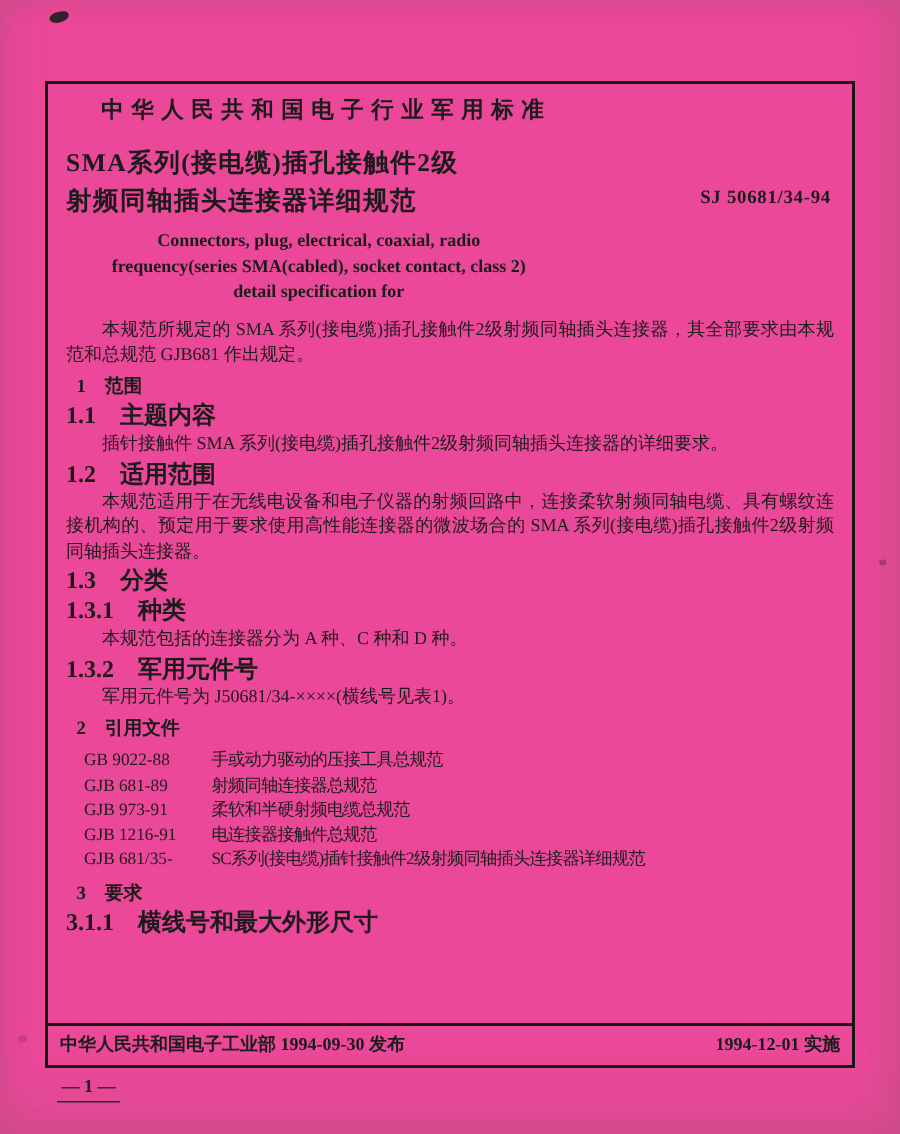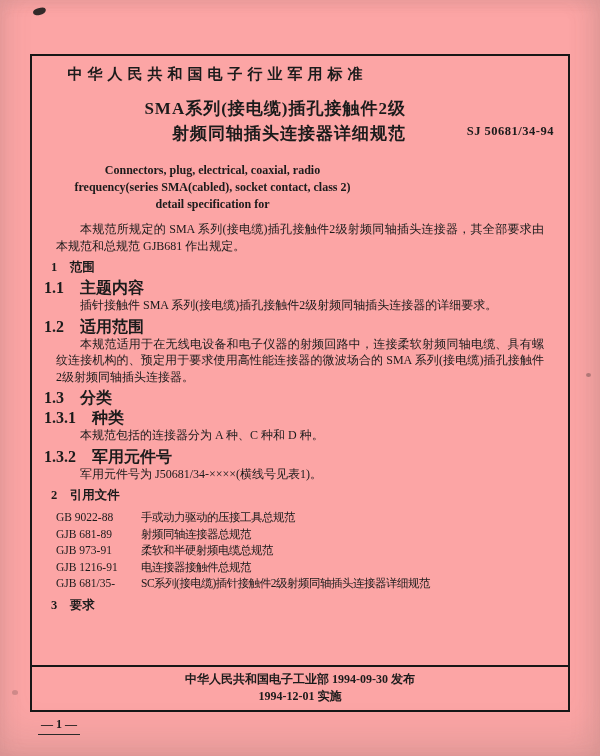--- a/index.html
+++ b/index.html
@@ -4,60 +4,60 @@
 <style>
   html, body { margin: 0; padding: 0; }
   body {
     width: 600px; height: 756px;
     font-family: "Liberation Serif", "DejaVu Serif", serif;
     color: #1b1b1b;
     background: #ffffff;
   }
   .scan {
     position: relative; width: 600px; height: 756px; overflow: hidden;
-    background: #fca5a5;
+    background: #ec4899;
     box-shadow:
       inset 0 -22px 34px rgba(100,98,92,.13),
       inset -12px 0 20px rgba(100,98,92,.09),
       inset 10px 0 16px rgba(100,98,92,.05),
       inset 0 6px 12px rgba(100,98,92,.04);
   }
   .frame {
     position: absolute; left: 30px; top: 54px; width: 540px; height: 658px;
     border: 2px solid #171717; box-sizing: border-box;
     padding: 6px 12px 34px; overflow: hidden;
   }
   .std-header {
     text-align: center; font-weight: bold; font-size: 15px;
     letter-spacing: 5px; line-height: 20px;
     margin: 2px 165px 12px 0; white-space: nowrap;
   }
-  .title-block { position: relative; margin: 0 150px 4px 0; text-align: right; }
+  .title-block { position: relative; margin: 0 150px 4px 0; text-align: left; }
   .title-line { font-size: 17px; font-weight: bold; line-height: 25px; letter-spacing: 1px; white-space: nowrap; }
   .std-no {
     position: absolute; right: -148px; top: 28px;
     font-size: 12.5px; font-weight: bold; letter-spacing: .5px; white-space: nowrap;
   }
   .en-title {
-    margin: 16px 175px 8px 0; text-align: center;
+    margin: 6px 175px 8px 0; text-align: center;
     font-weight: bold; font-size: 12px; line-height: 17px;
   }
-  .para { font-size: 12px; line-height: 16.5px; margin: 2px 12px; text-align: justify; }
+  .para { font-size: 12px; line-height: 16.5px; margin: 2px 0; text-align: justify; }
   .indent { text-indent: 2em; }
   .h1x { font-size: 12.5px; font-weight: bold; line-height: 15px; margin: 6px 7px 3px; }
   .h2x { font-size: 16px; font-weight: bold; line-height: 15px; margin: 5px 0 2px; }
   .refs { margin: 6px 0; }
   .ref-row { display: flex; font-size: 11.5px; line-height: 16.5px; }
   .ref-no { flex: 0 0 97px; padding-left: 12px; box-sizing: border-box; white-space: nowrap; }
   .ref-title { letter-spacing: -0.5px; white-space: nowrap; }
   .footer {
     position: absolute; left: 0; right: 0; bottom: 0;
     border-top: 2px solid #171717;
     display: flex; justify-content: space-between; align-items: center;
-    padding: 4px 8px 5px; font-weight: bold; font-size: 12px; white-space: nowrap; flex-direction: column;
+    padding: 4px 8px 5px; font-weight: bold; font-size: 12px; white-space: nowrap;
   }
   .page-no {
     position: absolute; left: 38px; top: 717px;
     font-size: 12px; font-weight: bold;
     border-bottom: 1.5px solid #2a2a2a; padding: 0 3px 2px;
   }
   .speck { position: absolute; background: #1d1d1d; }
   .speck-a { left: 33px; top: 8px; width: 13px; height: 7px; border-radius: 50% 40% 60% 50%; transform: rotate(-12deg); opacity: .9; }
   .speck-b { left: 586px; top: 373px; width: 5px; height: 4px; border-radius: 50%; opacity: .3; }
   .speck-c { left: 12px; top: 690px; width: 6px; height: 5px; border-radius: 50%; opacity: .18; }
@@ -123,20 +123,21 @@
         <span class="ref-no">GJB 1216-91</span>
         <span class="ref-title">电连接器接触件总规范</span>
       </div>
       <div class="ref-row">
         <span class="ref-no">GJB 681/35-</span>
         <span class="ref-title">SC系列(接电缆)插针接触件2级射频同轴插头连接器详细规范</span>
       </div>
     </div>
 
     <div class="h1x">3　要求</div>
+    <div class="h2x">3.1.1　横线号和最大外形尺寸</div>
 
     <div class="footer">
       <span>中华人民共和国电子工业部 1994-09-30 发布</span>
       <span>1994-12-01 实施</span>
     </div>
   </div>
 
   <div class="page-no">— 1 —</div>
 </div>
 

